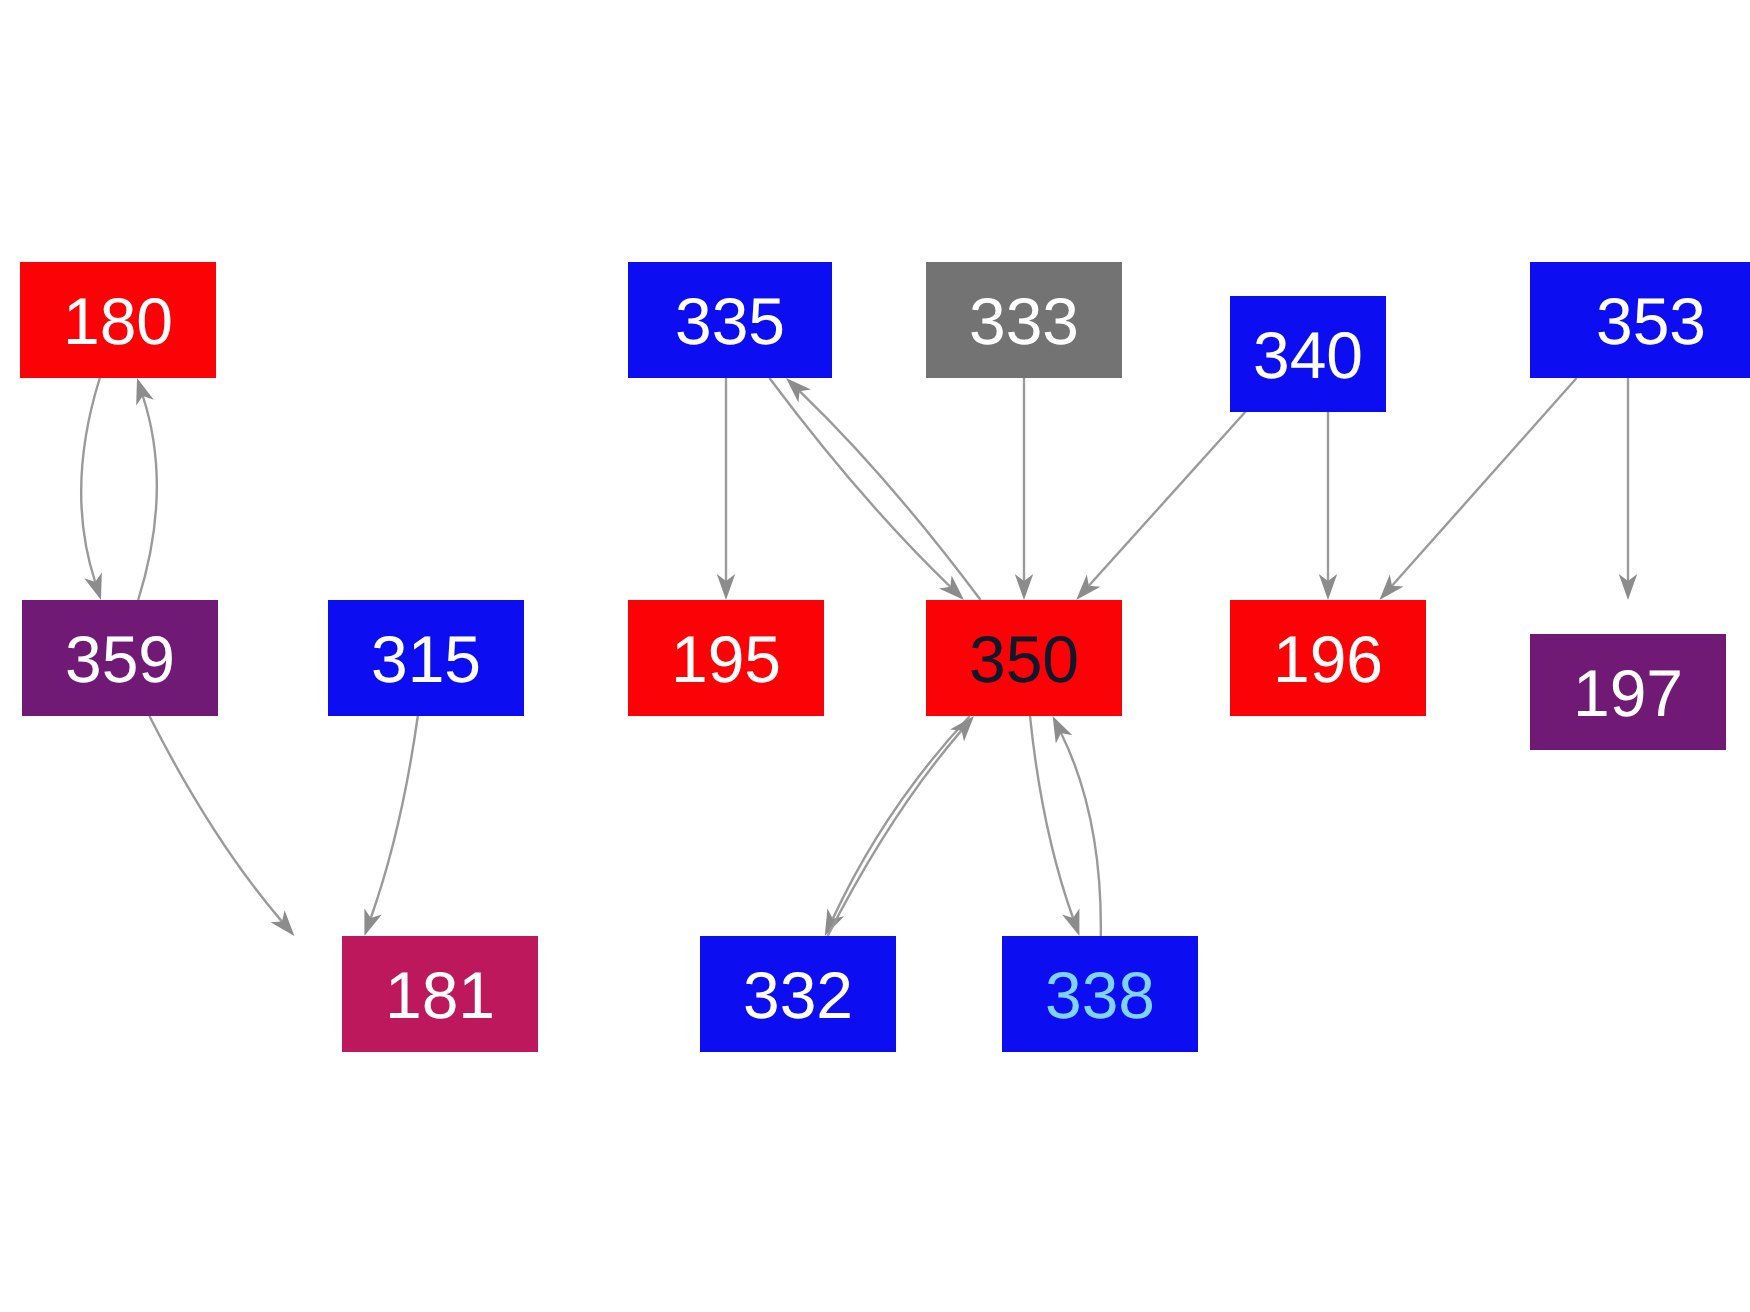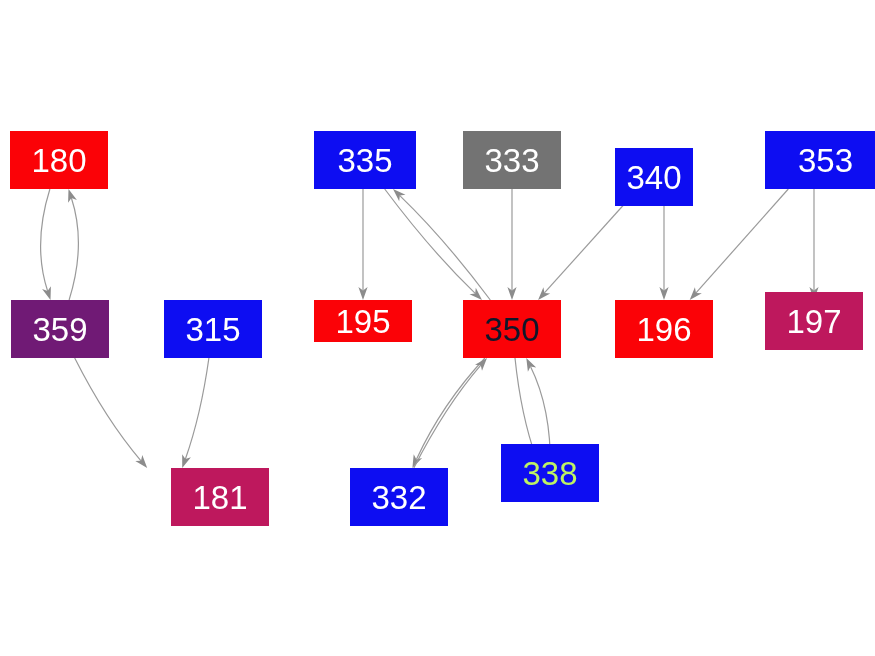--- a/index.html
+++ b/index.html
@@ -116,35 +116,35 @@
       </div>
       <div class="graph-node" style="left: 765px; top: 131px; width: 121px; height: 58px; background: rgb(13, 13, 242); color: rgb(255, 255, 255);">
         <span>353</span>
       </div>
       <div class="graph-node" style="left: 11px; top: 300px; width: 98px; height: 58px; background: #701a75; color: rgb(255, 255, 255);">
         <span>359</span>
       </div>
       <div class="graph-node" style="left: 164px; top: 300px; width: 98px; height: 58px; background: rgb(13, 13, 242); color: rgb(255, 255, 255);">
         <span>315</span>
       </div>
-      <div class="graph-node" style="left: 314px; top: 300px; width: 98px; height: 42px; background: rgb(251, 2, 7); color: rgb(255, 255, 255);">
+      <div class="graph-node" style="left: 314px; top: 300px; width: 98px; height: 58px; background: rgb(251, 2, 7); color: rgb(255, 255, 255);">
         <span>195</span>
       </div>
       <div class="graph-node" style="left: 463px; top: 300px; width: 98px; height: 58px; background: rgb(251, 2, 7); color: #0f172a;">
         <span>350</span>
       </div>
       <div class="graph-node" style="left: 615px; top: 300px; width: 98px; height: 58px; background: rgb(251, 2, 7); color: rgb(255, 255, 255);">
         <span>196</span>
       </div>
-      <div class="graph-node" style="left: 765px; top: 292px; width: 98px; height: 58px; background: #be185d; color: rgb(255, 255, 255);">
+      <div class="graph-node" style="left: 765px; top: 317px; width: 98px; height: 58px; background: #701a75; color: rgb(255, 255, 255);">
         <span>197</span>
       </div>
       <div class="graph-node" style="left: 123px; top: 468px; width: 98px; height: 58px; background: #be185d; color: rgb(255, 255, 255); margin-left: 48px;">
         <span>181</span>
       </div>
       <div class="graph-node" style="left: 350px; top: 468px; width: 98px; height: 58px; background: rgb(13, 13, 242); color: rgb(255, 255, 255); justify-content: center;">
         <span>332</span>
       </div>
-      <div class="graph-node" style="left: 501px; top: 444px; width: 98px; height: 58px; background: rgb(13, 13, 242); color: #bef264; text-align: center;">
+      <div class="graph-node" style="left: 501px; top: 468px; width: 98px; height: 58px; background: rgb(13, 13, 242); color: #7dd3fc; text-align: center;">
         <span>338</span>
       </div>
     </div>
 </div>
 
 </body></html>

